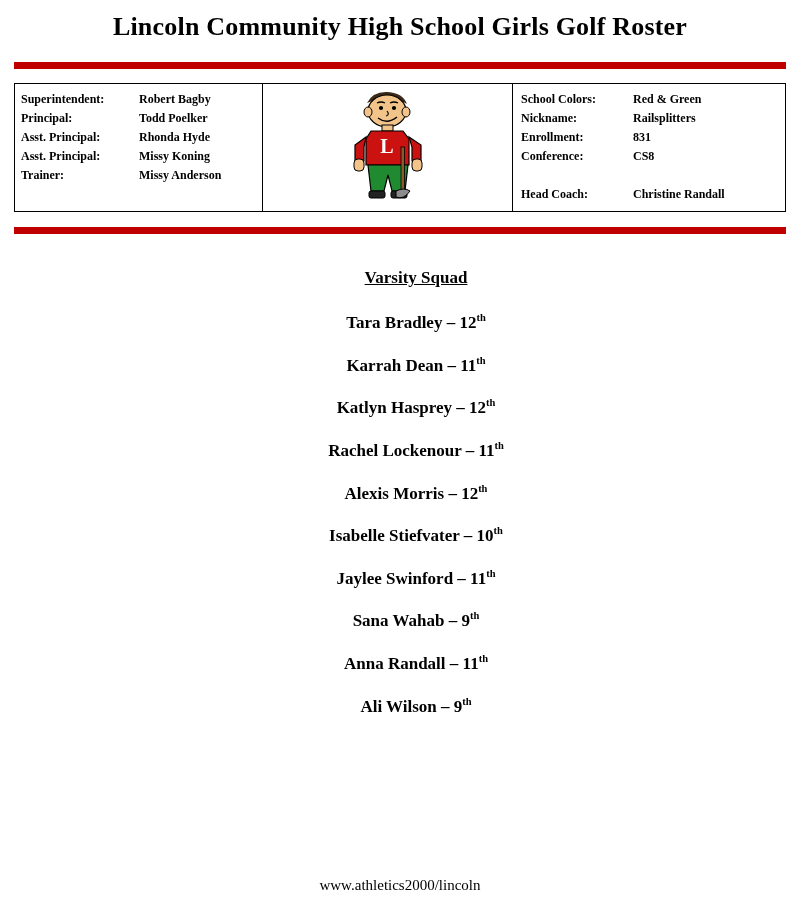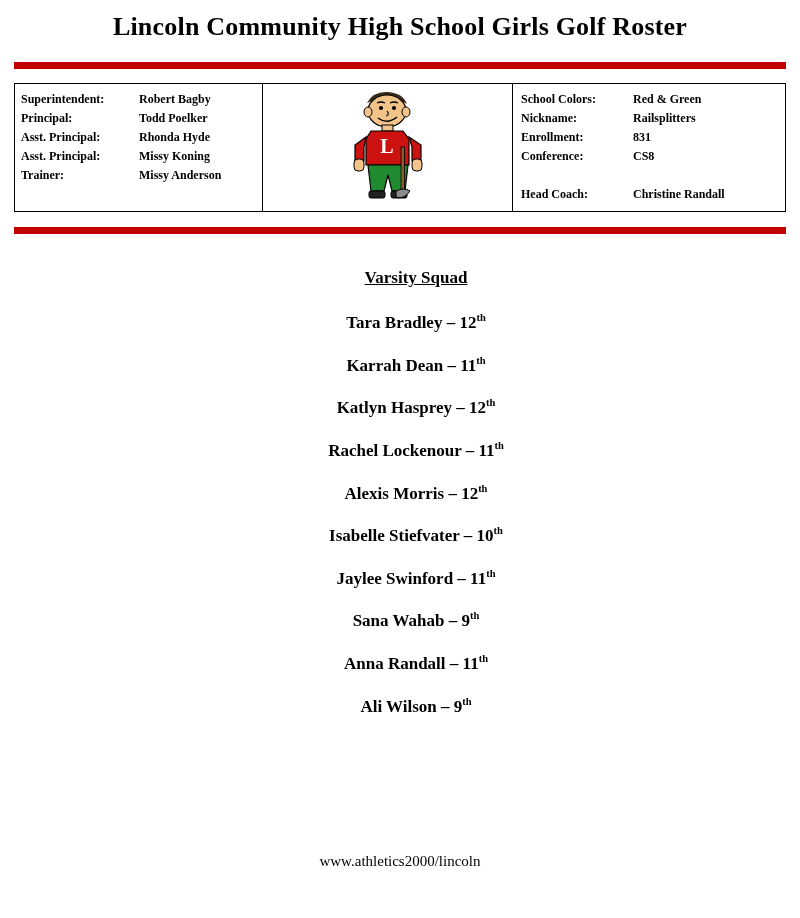--- a/index.html
+++ b/index.html
@@ -115,21 +115,21 @@
   .player sup {
     font-size: 10.5px;
     vertical-align: super;
   }
 
   
   .footer {
     position: absolute;
     left: 0;
     right: 0;
-    bottom: 48px;
+    bottom: 24px;
     text-align: center;
     font-size: 15px;
   }
 </style>
 </head>
 <body>
 
 <div class="page">
 
   <div class="title-block">

